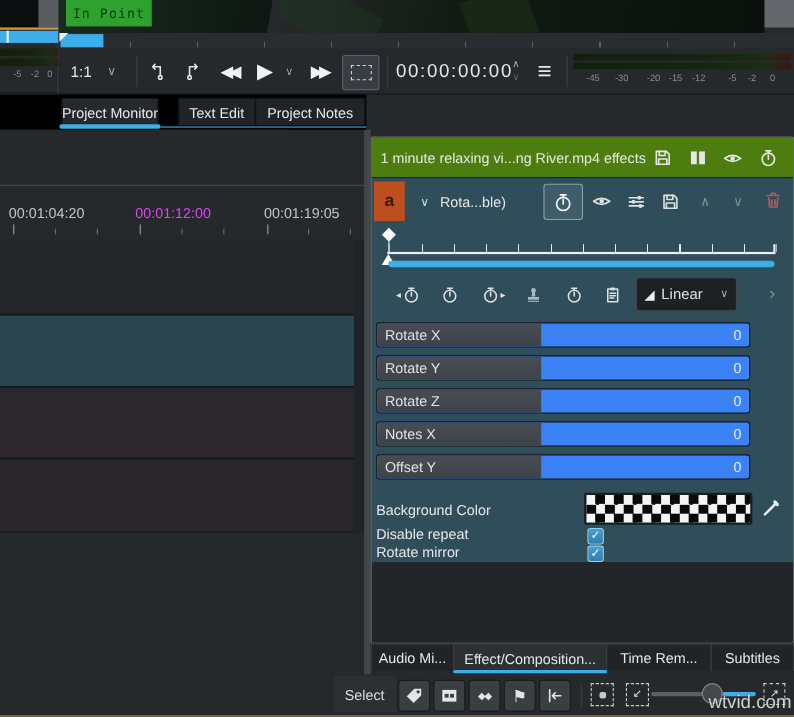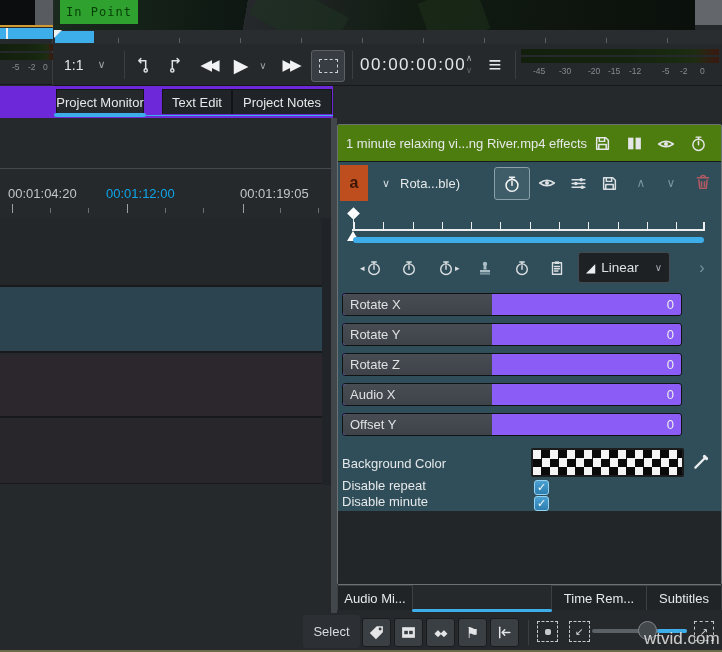--- a/index.html
+++ b/index.html
@@ -7,21 +7,21 @@
 body{position:relative;background:#26292c;font-family:"Liberation Sans","DejaVu Sans",sans-serif;font-size:13px;color:#dfe1e2}
 .abs{position:absolute}
 .flex{display:flex;align-items:center}
 .cc{display:flex;align-items:center;justify-content:center}
 svg.u{stroke:currentColor;fill:none;stroke-width:1.4;stroke-linecap:round;stroke-linejoin:round;display:block}
 .dim{color:#7b949f}
 .vsep{width:1px;background:#3a3f43}
 .meterbar{background:linear-gradient(90deg,#121f0d 0%,#15240e 55%,#182a10 78%,#1e2d12 88%,#2e2212 94%,#39190f 100%)}
 .mlabel{position:absolute;font-size:8.5px;color:#888c90;top:0}
 .tabtxt{font-size:13px;color:#e6e8e9;white-space:nowrap}
-.prow{position:absolute;left:4px;width:340px;height:23px;border-radius:3px;background:#8b5cf6;border:1px solid #101214;display:flex;overflow:hidden}
+.prow{position:absolute;left:4px;width:340px;height:23px;border-radius:3px;background:#3b82f6;border:1px solid #101214;display:flex;overflow:hidden}
 .pfill{width:44%;background:linear-gradient(180deg,#474d53,#3d4349);display:flex;align-items:center;padding-left:7px;border-radius:3px 0 0 3px}
 .pval{flex:1;display:flex;align-items:center;justify-content:flex-end;padding-right:7px;color:#eceeef}
 .sbtn{position:absolute;width:29px;height:29px;top:5px;background:#3a3f44;border:1px solid #191b1d;border-radius:3px;display:flex;align-items:center;justify-content:center;color:#e3e5e6}
 .chk{position:absolute;width:15px;height:15px;border:1px solid #93d2f3;border-radius:3px;background:linear-gradient(180deg,#4aa0d2,#2d7fae);color:#fff;font-size:11px;line-height:13px;text-align:center}
 .btab{position:absolute;top:0;height:25px;background:#212427;border:1px solid #3c4043;border-bottom:none;display:flex;align-items:center;justify-content:center}
 .kfic{position:absolute;top:98px;color:#dde1e3;display:flex;align-items:center}
 </style>
 </head>
 <body>
 
@@ -170,39 +170,39 @@
         <span class="mlabel" style="left:87px">-15</span>
         <span class="mlabel" style="left:108px">-12</span>
         <span class="mlabel" style="left:141px">-5</span>
         <span class="mlabel" style="left:159px">-2</span>
         <span class="mlabel" style="left:179px">0</span>
       </div>
     </div>
   </div>
 </div>
 
-<div class="abs" style="left:0;top:86px;width:333px;height:32px;background:#6d28d9">
+<div class="abs" style="left:0;top:86px;width:333px;height:32px;background:#000000">
   <div class="abs cc" style="left:56px;top:3px;width:88px;height:25px;background:#26292c;border:1px solid #121416;border-bottom:none">
     <span class="tabtxt">Project Monitor</span>
   </div>
   <div class="abs cc" style="left:162px;top:3px;width:70px;height:25px;background:#202327;border:1px solid #121416;border-bottom:none">
     <span class="tabtxt">Text Edit</span>
   </div>
   <div class="abs cc" style="left:232px;top:3px;width:100px;height:25px;background:#202327;border:1px solid #121416;border-bottom:none">
     <span class="tabtxt">Project Notes</span>
   </div>
   <div class="abs" style="left:54px;top:27px;width:92px;height:4px;background:#3daee9;border-radius:2px"></div>
   <div class="abs" style="left:146px;top:29px;width:187px;height:1px;background:#3daee9"></div>
 </div>
 
 <div class="abs" style="left:0;top:118px;width:262px;height:532px;background:#26292c">
   <div class="abs" style="left:0;top:50px;width:331px;height:1px;background:#45494d"></div>
   <div class="abs" style="left:0;top:66px;width:331px;height:34px">
     <span class="abs" style="left:8px;top:2px;color:#c2c5c7">00:01:04:20</span>
-    <span class="abs" style="left:106px;top:2px;color:#0ea5e9">00:01:12:00</span>
+    <span class="abs" style="left:123px;top:2px;color:#d946ef">00:01:12:00</span>
     <span class="abs" style="left:240px;top:2px;color:#c2c5c7">00:01:19:05</span>
     <div class="abs" style="left:12px;top:20px;width:1px;height:9px;background:#9aa0a4"></div>
     <div class="abs" style="left:127px;top:20px;width:1px;height:9px;background:#9aa0a4"></div>
     <div class="abs" style="left:243px;top:20px;width:1px;height:9px;background:#9aa0a4"></div>
     <div class="abs" style="left:50px;top:24px;width:1px;height:5px;background:#6a6f73"></div>
     <div class="abs" style="left:88px;top:24px;width:1px;height:5px;background:#6a6f73"></div>
     <div class="abs" style="left:165px;top:24px;width:1px;height:5px;background:#6a6f73"></div>
     <div class="abs" style="left:203px;top:24px;width:1px;height:5px;background:#6a6f73"></div>
     <div class="abs" style="left:280px;top:24px;width:1px;height:5px;background:#6a6f73"></div>
     <div class="abs" style="left:318px;top:24px;width:1px;height:5px;background:#6a6f73"></div>
@@ -337,21 +337,21 @@
       <div class="pval">0</div>
     </div>
     <div class="prow" style="top:191px">
       <div class="pfill">
           <span>Rotate Z</span>
         </div>
       <div class="pval">0</div>
     </div>
     <div class="prow" style="top:221px">
       <div class="pfill">
-          <span>Audio X</span>
+          <span>Notes X</span>
         </div>
       <div class="pval">0</div>
     </div>
     <div class="prow" style="top:251px">
       <div class="pfill">
           <span>Offset Y</span>
         </div>
       <div class="pval">0</div>
     </div>
 
@@ -360,30 +360,33 @@
       <div style="width:100%;height:100%;background:repeating-conic-gradient(#0a0a0a 0% 25%,#f4f4f4 0% 50%);background-size:17px 17px"></div>
     </div>
     <div class="abs cc" style="left:352px;top:288px;width:22px;height:24px;color:#eceef0">
         <svg class="u" width="18" height="18" viewBox="0 0 16 16">
           <use href="#i-pen"></use>
         </svg>
       </div>
 
     <div class="abs" style="left:4px;top:316px;color:#e6e8e9">Disable repeat</div>
     <div class="chk" style="left:196px;top:318px"><span>✓</span></div>
-    <div class="abs" style="left:4px;top:332px;color:#e6e8e9">Disable minute</div>
+    <div class="abs" style="left:4px;top:332px;color:#e6e8e9">Rotate mirror</div>
     <div class="chk" style="left:196px;top:334px"><span>✓</span></div>
   </div>
 
   <div class="abs" style="left:0;top:386px;width:383px;height:73px;background:#232629"></div>
 </div>
 
 <div class="abs" style="left:331px;top:585px;width:391px;height:28px">
   <div class="btab" style="left:6px;width:76px">
       <span class="tabtxt">Audio Mi...</span>
+    </div>
+  <div class="btab" style="left:81px;width:140px;background:#2b3034;height:27px">
+      <span class="tabtxt">Effect/Composition...</span>
     </div>
   <div class="btab" style="left:220px;width:96px">
       <span class="tabtxt">Time Rem...</span>
     </div>
   <div class="btab" style="left:315px;width:76px">
       <span class="tabtxt">Subtitles</span>
     </div>
   <div class="abs" style="left:81px;top:24px;width:140px;height:3px;background:#3daee9;border-radius:2px"></div>
 </div>
 

